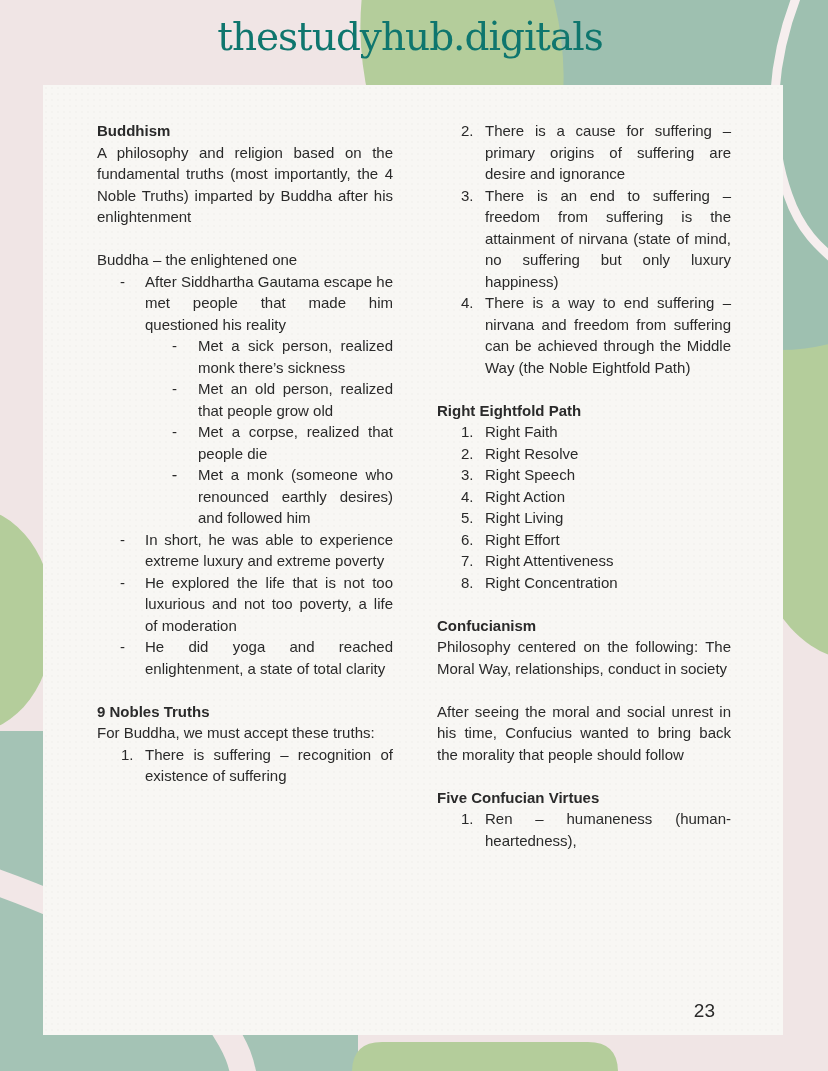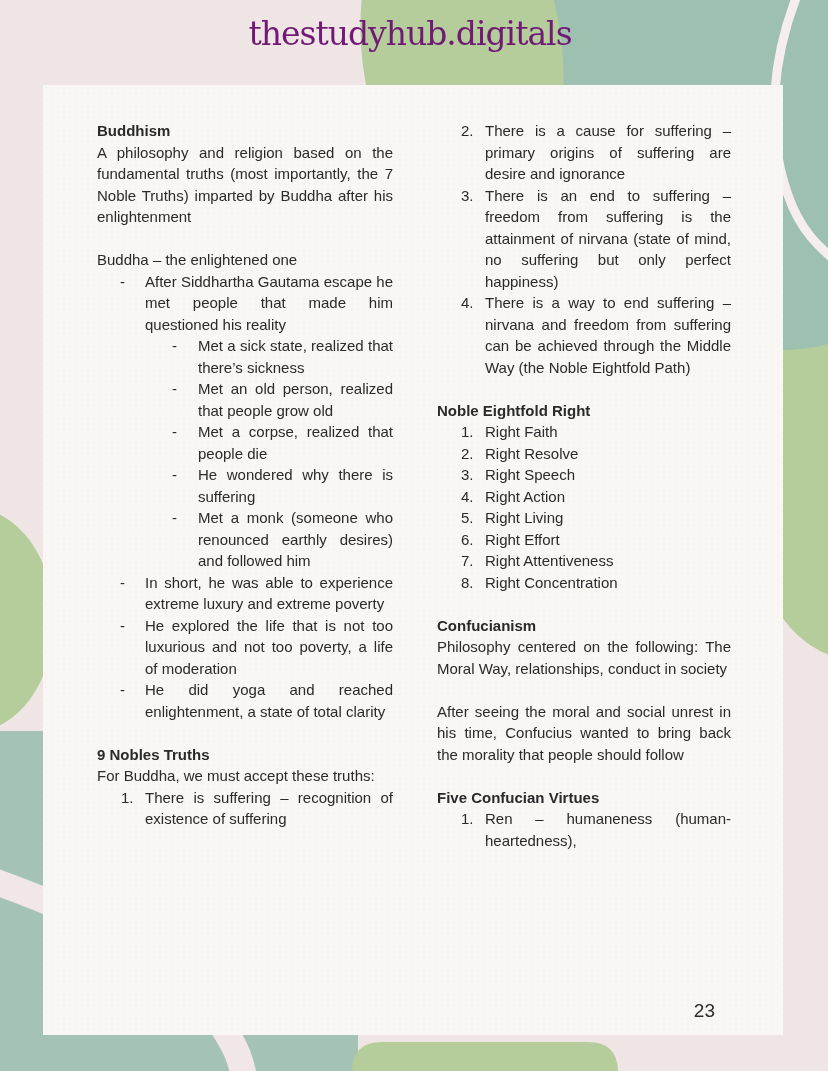--- a/index.html
+++ b/index.html
@@ -4,21 +4,21 @@
 <style>
   html,body{margin:0;padding:0}
   body{
     width:828px;height:1071px;position:relative;overflow:hidden;
     background:#f0e5e5;
     font-family:"Liberation Sans",sans-serif;
   }
   .bg-svg{position:absolute;left:0;top:0;z-index:0}
   .brand{
     position:absolute;top:14px;left:0;width:820px;text-align:center;z-index:2;
-    font-family:"DejaVu Serif",serif;font-size:33px;color:#701a75;letter-spacing:-1px;
+    font-family:"DejaVu Serif",serif;font-size:39px;color:#0f766e;letter-spacing:-1px;
   }
   .paper{
     position:absolute;left:43px;top:85px;width:740px;height:950px;z-index:1;
     background:#f8f7f4;
     background-image:radial-gradient(rgba(90,90,80,0.022) 1px, transparent 1px);
     background-size:6px 6px;
     box-sizing:border-box;padding:35px 52px 0 54px;
     color:#2a2a2a;font-size:15px;line-height:21.5px;
   }
   .cols{display:flex;gap:44px}
@@ -58,45 +58,44 @@
   <path d="M 382 1042 H 588 Q 618 1042 618 1072 V 1100 H 352 V 1072 Q 352 1042 382 1042 Z" fill="#b4cd9b"></path>
 </svg>
 
 <div class="brand">thestudyhub.digitals</div>
 
 <div class="paper">
   <div class="cols">
 
     <div class="colL">
       <div class="h">Buddhism</div>
-      <div class="j">A philosophy and religion based on the fundamental truths (most importantly, the 7 Noble Truths) imparted by Buddha after his enlightenment</div>
+      <div class="j">A philosophy and religion based on the fundamental truths (most importantly, the 4 Noble Truths) imparted by Buddha after his enlightenment</div>
 
       <div class="gap"></div>
 
       <div><span class="b">Buddha</span><span> – the enlightened one</span></div>
 
       <div class="li">
         <span class="mk">-</span>
         <span>After Siddhartha Gautama escape he met people that made him questioned his reality</span>
       </div>
       <div class="li l2">
         <span class="mk">-</span>
-        <span>Met a sick state, realized that there’s sickness</span>
+        <span>Met a sick person, realized monk there’s sickness</span>
       </div>
       <div class="li l2">
         <span class="mk">-</span>
         <span>Met an old person, realized that people grow old</span>
       </div>
       <div class="li l2">
         <span class="mk">-</span>
         <span>Met a corpse, realized that people die</span>
       </div>
       <div class="li l2">
         <span class="mk">-</span>
-        <span>He wondered why there is suffering</span>
       </div>
       <div class="li l2">
         <span class="mk">-</span>
         <span>Met a monk (someone who renounced earthly desires) and followed him</span>
       </div>
       <div class="li">
         <span class="mk">-</span>
         <span>In short, he was able to experience extreme luxury and extreme poverty</span>
       </div>
       <div class="li">
@@ -118,30 +117,30 @@
       </div>
     </div>
 
     <div class="colR">
       <div class="oli">
         <span class="num">2.</span>
         <span>There is a cause for suffering – primary origins of suffering are desire and ignorance</span>
       </div>
       <div class="oli">
         <span class="num">3.</span>
-        <span>There is an end to suffering – freedom from suffering is the attainment of nirvana (state of mind, no suffering but only perfect happiness)</span>
+        <span>There is an end to suffering – freedom from suffering is the attainment of nirvana (state of mind, no suffering but only luxury happiness)</span>
       </div>
       <div class="oli">
         <span class="num">4.</span>
         <span>There is a way to end suffering – nirvana and freedom from suffering can be achieved through the Middle Way (the Noble Eightfold Path)</span>
       </div>
 
       <div class="gap"></div>
 
-      <div class="h">Noble Eightfold Right</div>
+      <div class="h">Right Eightfold Path</div>
       <div class="oli"><span class="num">1.</span><span>Right Faith</span></div>
       <div class="oli"><span class="num">2.</span><span>Right Resolve</span></div>
       <div class="oli"><span class="num">3.</span><span>Right Speech</span></div>
       <div class="oli"><span class="num">4.</span><span>Right Action</span></div>
       <div class="oli"><span class="num">5.</span><span>Right Living</span></div>
       <div class="oli"><span class="num">6.</span><span>Right Effort</span></div>
       <div class="oli"><span class="num">7.</span><span>Right Attentiveness</span></div>
       <div class="oli"><span class="num">8.</span><span>Right Concentration</span></div>
 
       <div class="gap"></div>

